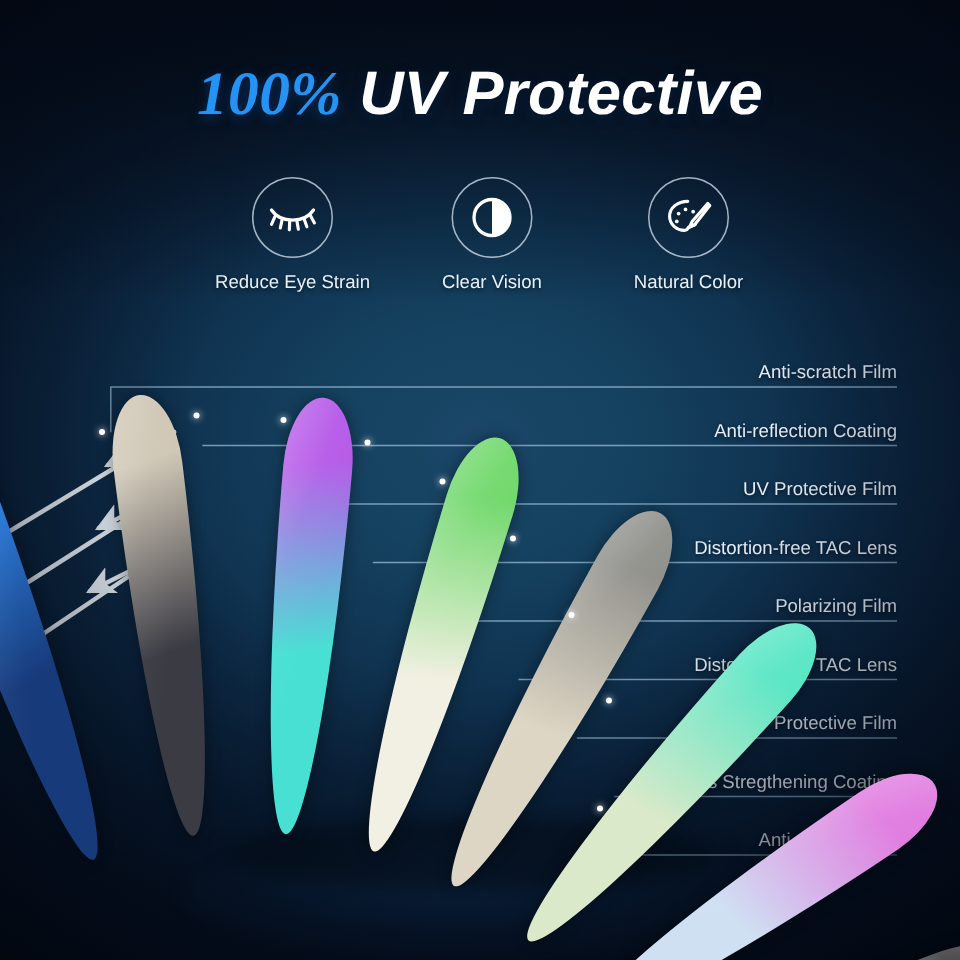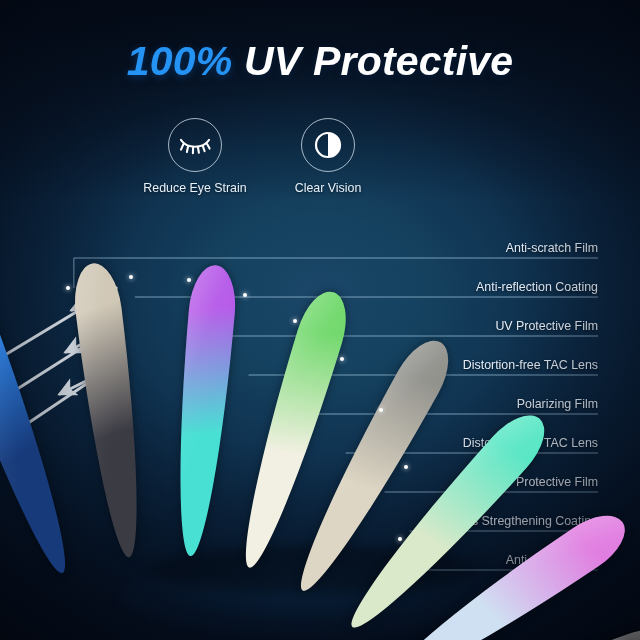--- a/index.html
+++ b/index.html
@@ -14,21 +14,21 @@
   
   .vignette{position:absolute;inset:0;pointer-events:none;
     background:radial-gradient(ellipse 80% 70% at 50% 45%, rgba(0,0,0,0) 38%, rgba(3,9,20,.55) 82%, rgba(2,6,14,.88) 100%);}
   .topglow{position:absolute;left:0;right:0;top:0;height:200px;pointer-events:none;
     background:linear-gradient(180deg, rgba(4,10,22,.92) 0%, rgba(5,13,27,.55) 45%, rgba(5,13,27,0) 100%);}
 
   
   .title{position:absolute;top:38px;left:0;width:640px;text-align:center;
     font-size:41px;font-weight:bold;font-style:italic;letter-spacing:.2px;
     white-space:nowrap;}
-  .title .pct{color:#2493f4;text-shadow:0 2px 7px rgba(10,60,120,.75);}
+  .title .pct{color:#2493f4;text-shadow:0 2px 7px rgba(10,60,120,.75);font-family:Liberation Serif, serif;}
   .title .rest{color:#ffffff;text-shadow:0 2px 7px rgba(8,30,60,.8);}
 
   
   .features{position:absolute;top:118px;left:0;width:640px;height:90px;}
   .feat{position:absolute;width:150px;text-align:center;}
   .feat .ring{width:54px;height:54px;border:1.4px solid rgba(226,238,250,.72);
     border-radius:50%;margin:0 auto;display:flex;align-items:center;justify-content:center;}
   .feat .cap{margin-top:9px;font-size:12.4px;color:#e9f1fa;white-space:nowrap;
     text-shadow:0 1px 3px rgba(0,0,0,.55);}
   #feat-0{left:120px;} #feat-1{left:253px;} #feat-2{left:384px;}
@@ -173,15 +173,29 @@
           <path d="M10.0 13.8 L8.9 19.0" stroke="#fff" stroke-width="2.1" stroke-linecap="round"></path>
           <path d="M15.1 14.9 L14.9 20.2" stroke="#fff" stroke-width="2.1" stroke-linecap="round"></path>
           <path d="M20.0 14.6 L20.9 19.8" stroke="#fff" stroke-width="2.1" stroke-linecap="round"></path>
           <path d="M24.8 13.2 L26.6 18.2" stroke="#fff" stroke-width="2.1" stroke-linecap="round"></path>
           <path d="M29.1 11.0 L31.6 15.6" stroke="#fff" stroke-width="2.1" stroke-linecap="round"></path>
         </svg>
       </div>
       <div class="cap">Reduce Eye Strain</div>
     </div>
 
+    <div class="feat" id="feat-2">
+      <div class="ring">
+        <svg width="32" height="30" viewBox="0 0 32 30">
+          <path d="M15.5 4.2 C8.6 4.2, 3.4 8.6, 3.4 14.2 C3.4 19.6, 8.0 23.6, 13.4 23.6
+                   C15.6 23.6, 15.3 22.0, 16.4 21.2 C17.6 20.3, 19.6 21.0, 20.6 19.6" fill="none" stroke="#fff" stroke-width="2.1" stroke-linecap="round" stroke-linejoin="round"></path>
+          <circle cx="9.4" cy="12.4" r="1.25" fill="#fff"></circle>
+          <circle cx="14.0" cy="9.6" r="1.25" fill="#fff"></circle>
+          <circle cx="19.1" cy="11.1" r="1.25" fill="#fff"></circle>
+          <circle cx="8.2" cy="17.6" r="1.25" fill="#fff"></circle>
+          <path d="M28.8 5.6 L18.3 17.9 L16.6 21.6 L20.2 19.6 L30.2 7.0 Z" fill="none" stroke="#fff" stroke-width="2.1" stroke-linejoin="round"></path>
+        </svg>
+      </div>
+      <div class="cap">Natural Color</div>
+    </div>
 
   </div>
 </div>
 
 </body></html>

